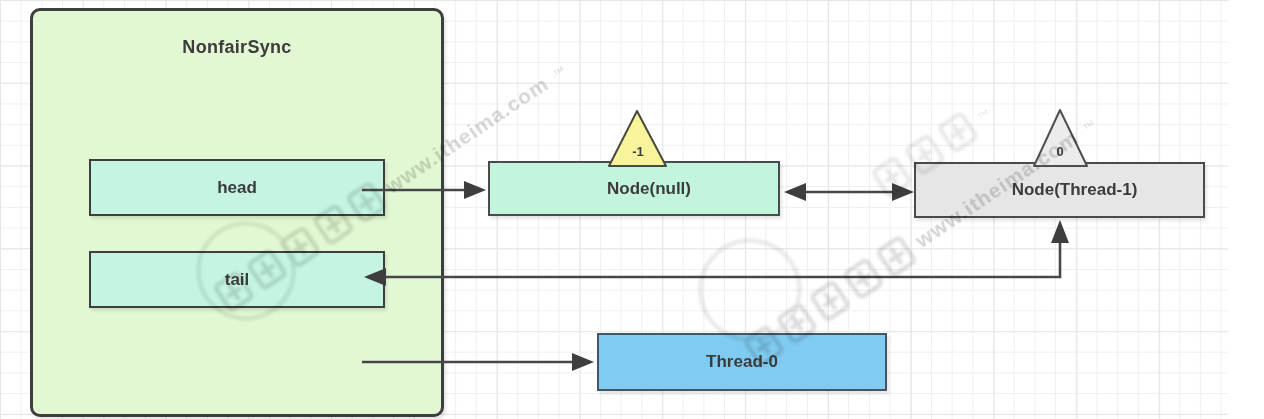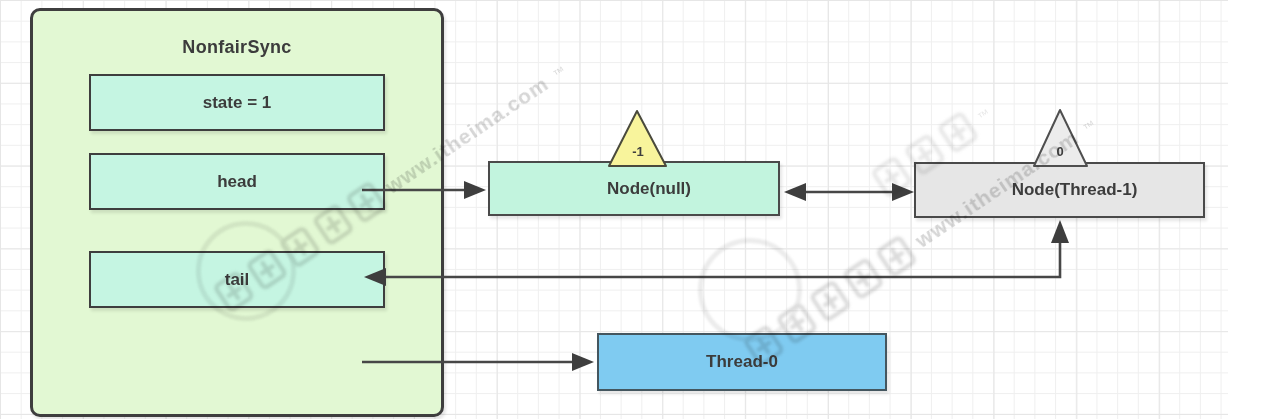--- a/index.html
+++ b/index.html
@@ -75,22 +75,21 @@
 </style>
 </head>
 <body>
 
 <div class="canvas">
 
   <div class="grid"></div>
 
   <div class="shape sync-box">
     <div class="sync-title">NonfairSync</div>
-    <div class="field" style="top:63px;">state = 1</div>
-    <div class="field" style="top:142px;text-align:center;">head</div>
+    <div class="field" style="top:148px;text-align:center;">head</div>
     <div class="field" style="top:240px;">tail</div>
   </div>
 
   <div class="shape node-box node-null">
     <span>Node(null)</span>
   </div>
   <div class="shape node-box node-gray">
     <span>Node(Thread-1)</span>
   </div>
 

